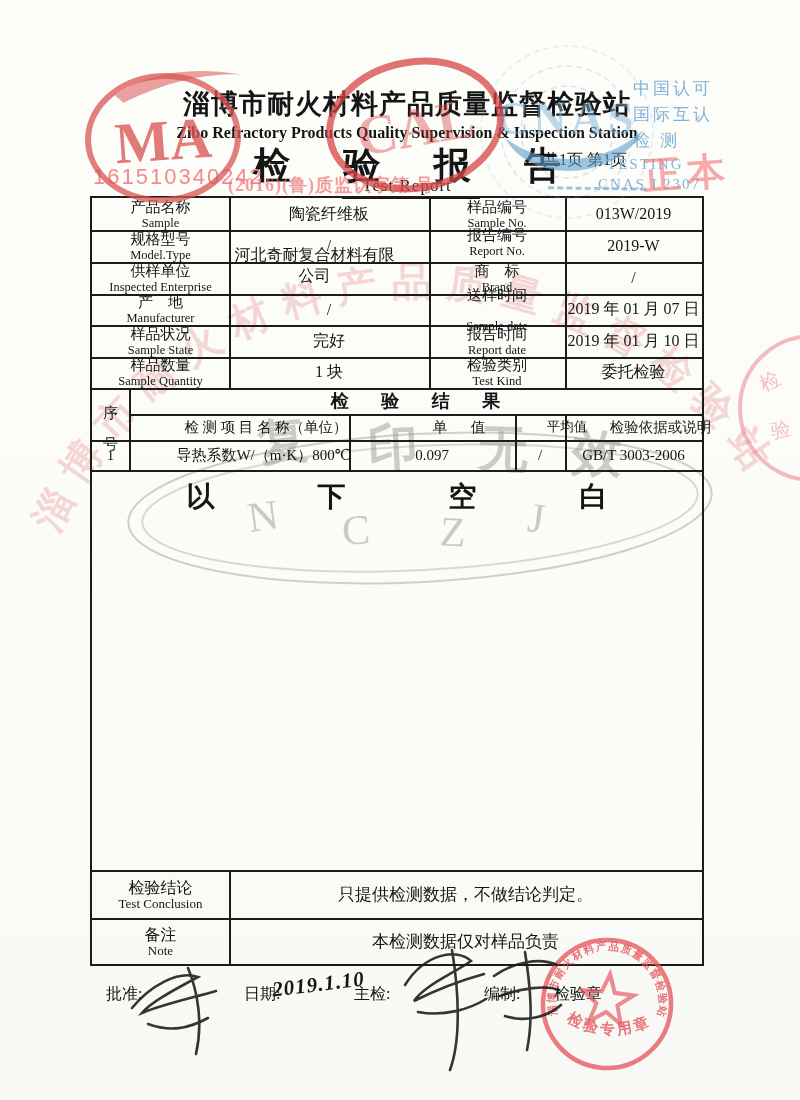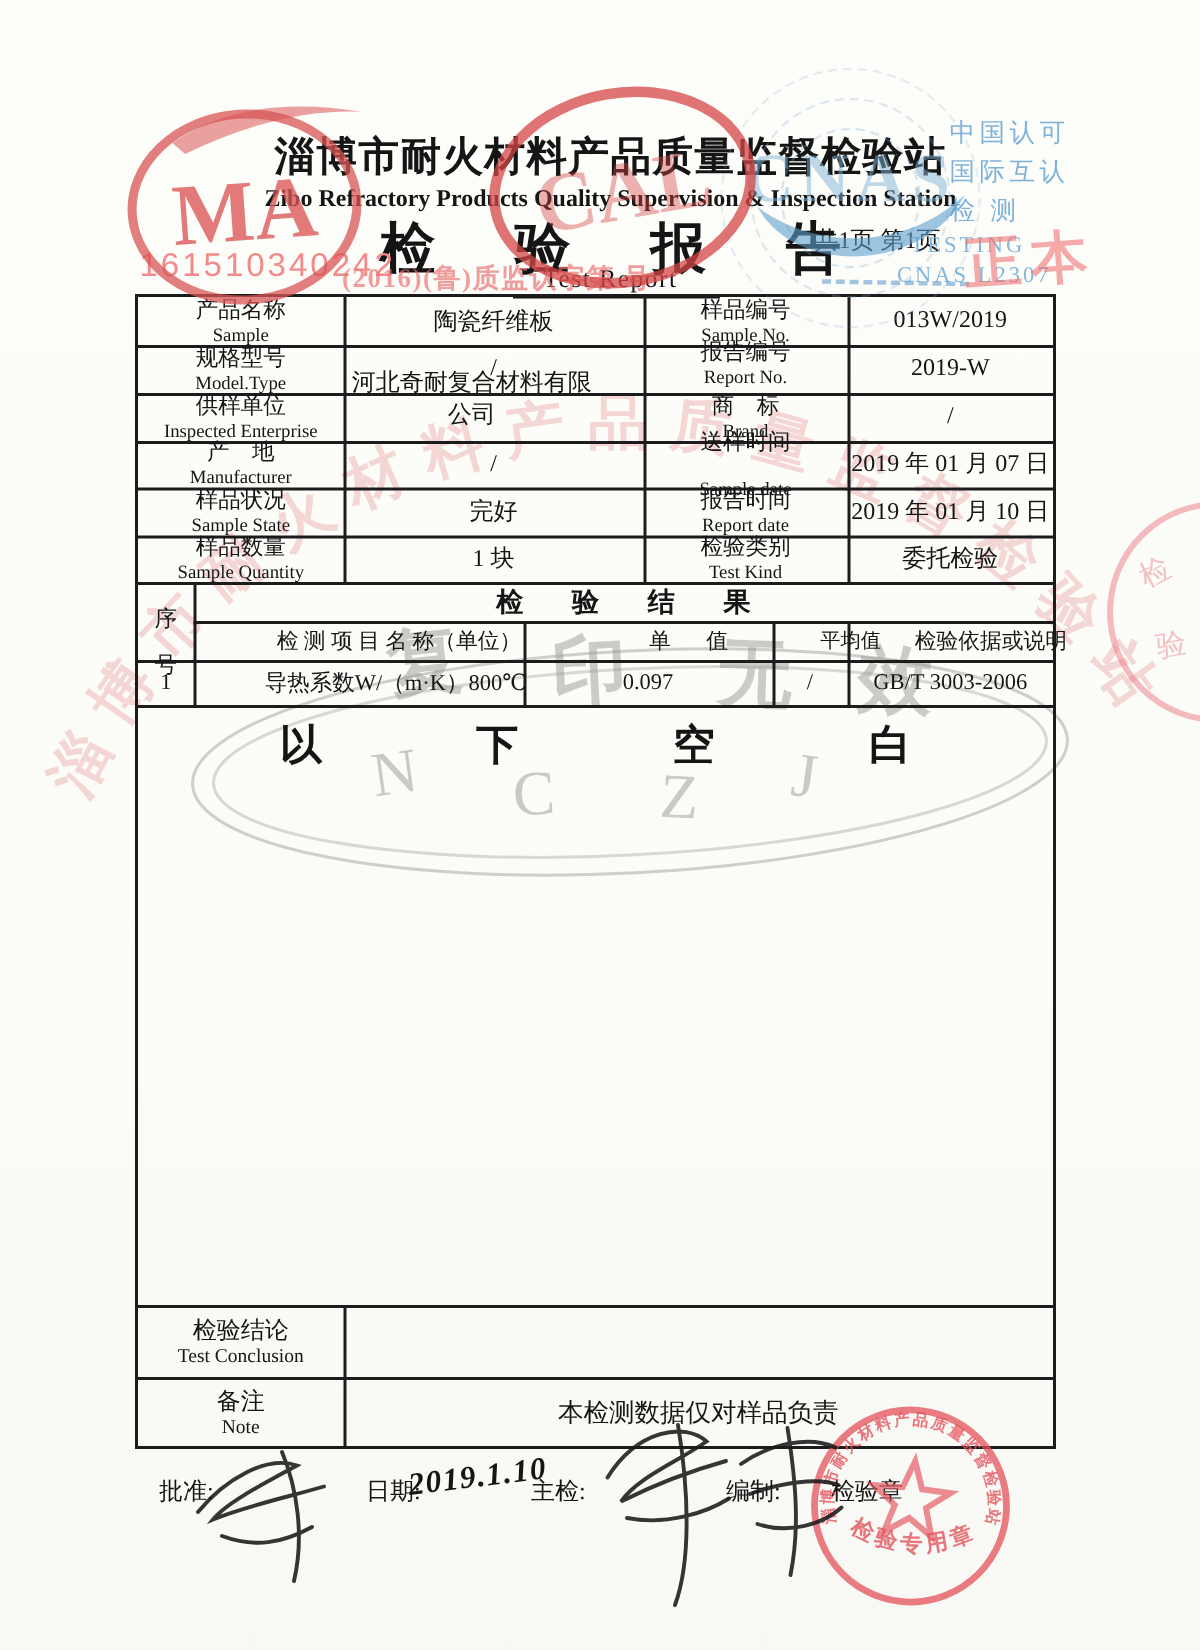--- a/index.html
+++ b/index.html
@@ -192,20 +192,21 @@
     <div class="abs ctr res-cell" style="left:257px;top:242px;width:166px;height:30px;">0.097</div>
     <div class="abs ctr res-cell" style="left:423px;top:242px;width:50px;height:30px;">/</div>
     <div class="abs ctr res-cell" style="left:473px;top:242px;width:137px;height:30px;">GB/T 3003-2006</div>
 
     <div class="abs blank-note" style="left:0;top:280px;width:610px;text-align:center;">以 下 空 白</div>
 
     <div class="abs ctr" style="left:0;top:672px;width:137px;height:48px;">
         <span class="lab-cn" style="font-size:16px;line-height:19px;">检验结论</span>
         <span class="lab-en" style="font-size:13px;">Test Conclusion</span>
       </div>
+    <div class="abs ctr concl-val" style="left:137px;top:672px;width:473px;height:48px;">只提供检测数据，不做结论判定。</div>
     <div class="abs ctr" style="left:0;top:720px;width:137px;height:46px;">
         <span class="lab-cn" style="font-size:16px;line-height:19px;">备注</span>
         <span class="lab-en" style="font-size:13px;">Note</span>
       </div>
     <div class="abs ctr concl-val" style="left:137px;top:720px;width:473px;height:46px;">本检测数据仅对样品负责</div>
   </div>
 
   <div class="abs foot-label" style="left:106px;top:984px;">批准:</div>
   <div class="abs foot-label" style="left:244px;top:984px;">日期:</div>
   <div class="abs hand-date" style="left:272px;top:972px;">2019.1.10</div>

